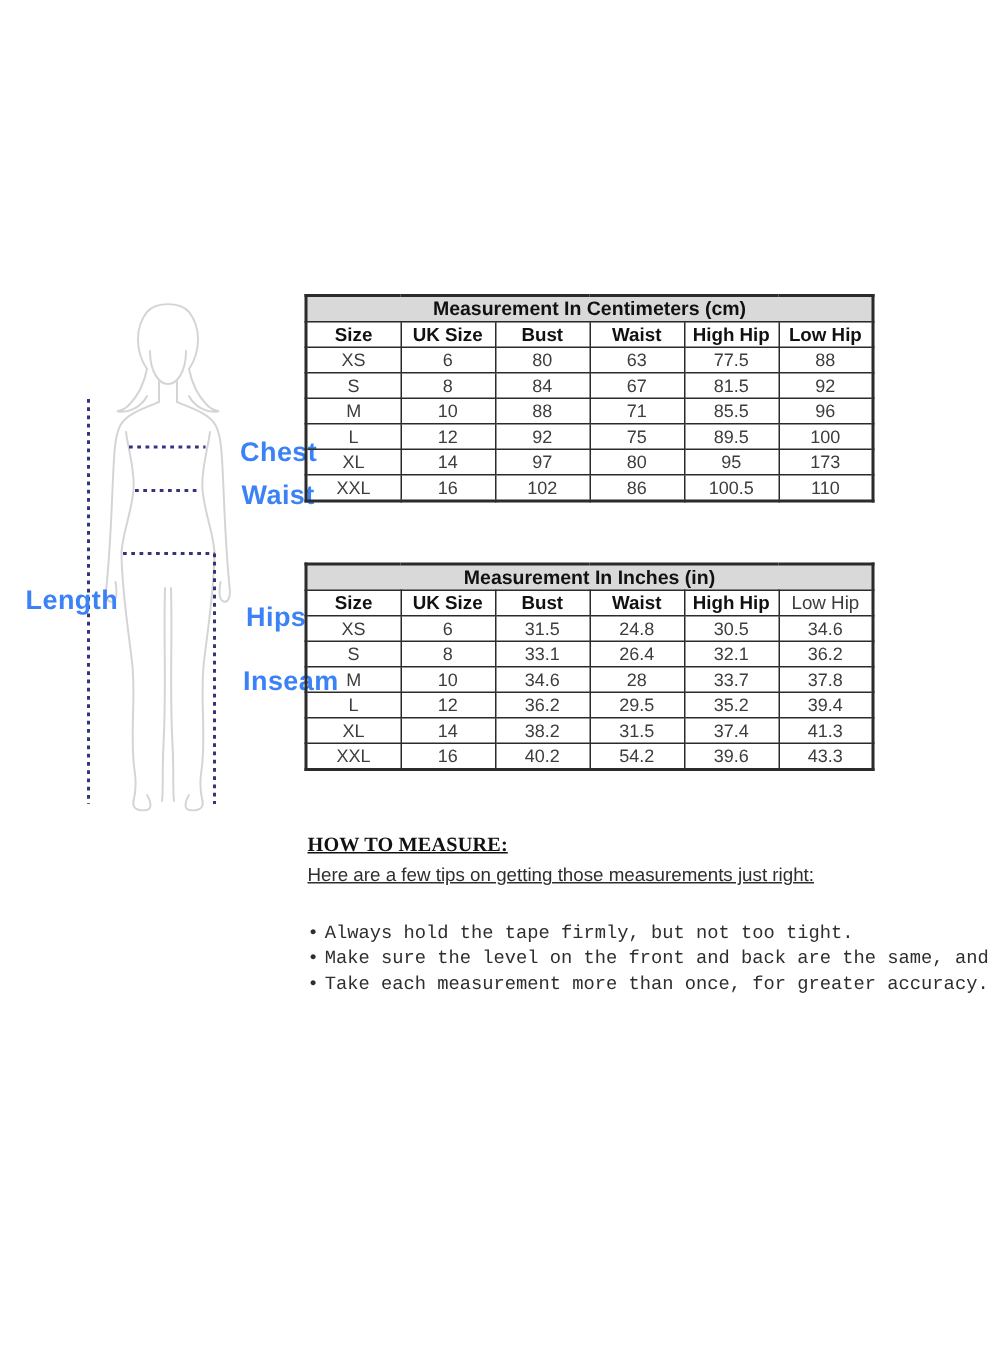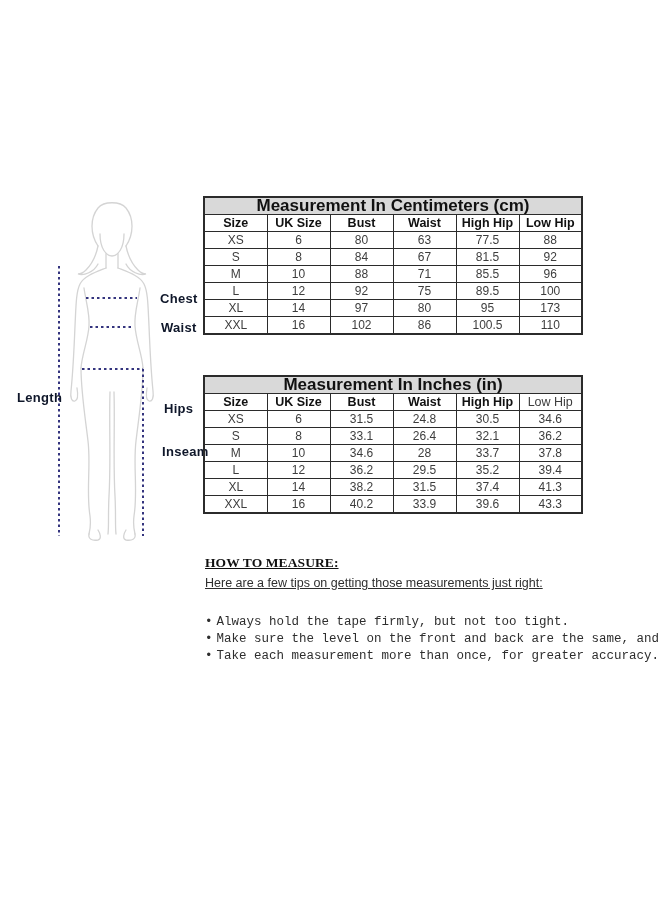--- a/index.html
+++ b/index.html
@@ -9,22 +9,22 @@
     font-family: "Liberation Sans", sans-serif;
     position: relative;
     overflow: hidden;
   }
   .canvas { position: absolute; inset: 0; }
 
   
   .diagram-svg { position: absolute; left: 40px; top: 196px; width: 130px; height: 350px; }
   .fig-label {
     position: absolute;
-    color: #0f172a;
-    font-size: 13px;
+    color: #3b82f6;
+    font-size: 18px;
     font-weight: 600;
     letter-spacing: 0.3px;
     white-space: nowrap;
     text-align: right;
   }
   .lbl-chest  { left: 160px; top: 291px; }
   .lbl-waist  { left: 161px; top: 320px; }
   .lbl-hips   { left: 164px; top: 361px; margin-top: 40px; }
   .lbl-length { left: 17px;  top: 390px; }
   .lbl-inseam { left: 162px; top: 444px; }
@@ -46,21 +46,21 @@
     text-align: center;
     vertical-align: middle;
     height: 16px;
     padding: 1px 0;
     font-size: 12px;
     line-height: 14px;
   }
   .size-table .t-title {
     background: #d9d9d9;
     font-weight: 700;
-    font-size: 17px;
+    font-size: 13px;
     color: #111111;
     height: 15px;
   }
   .size-table .t-head th { font-weight: 700; color: #111111; font-size: 12.5px; }
   .table-inches .t-head th:last-child { font-weight: 400; color: #3d3d3d; }
   .size-table tbody td { color: #3d3d3d; }
 
   
   .howto {
     position: absolute;
@@ -246,21 +246,21 @@
           <td>14</td>
           <td>38.2</td>
           <td>31.5</td>
           <td>37.4</td>
           <td>41.3</td>
         </tr>
         <tr>
           <td>XXL</td>
           <td>16</td>
           <td>40.2</td>
-          <td>33.9</td>
+          <td>54.2</td>
           <td>39.6</td>
           <td>43.3</td>
         </tr>
       </tbody>
   </table>
 
   <div class="howto">
     <div class="howto-title">HOW TO MEASURE:</div>
     <div class="howto-intro">Here are a few tips on getting those measurements just right:</div>
     <ul class="howto-tips">

